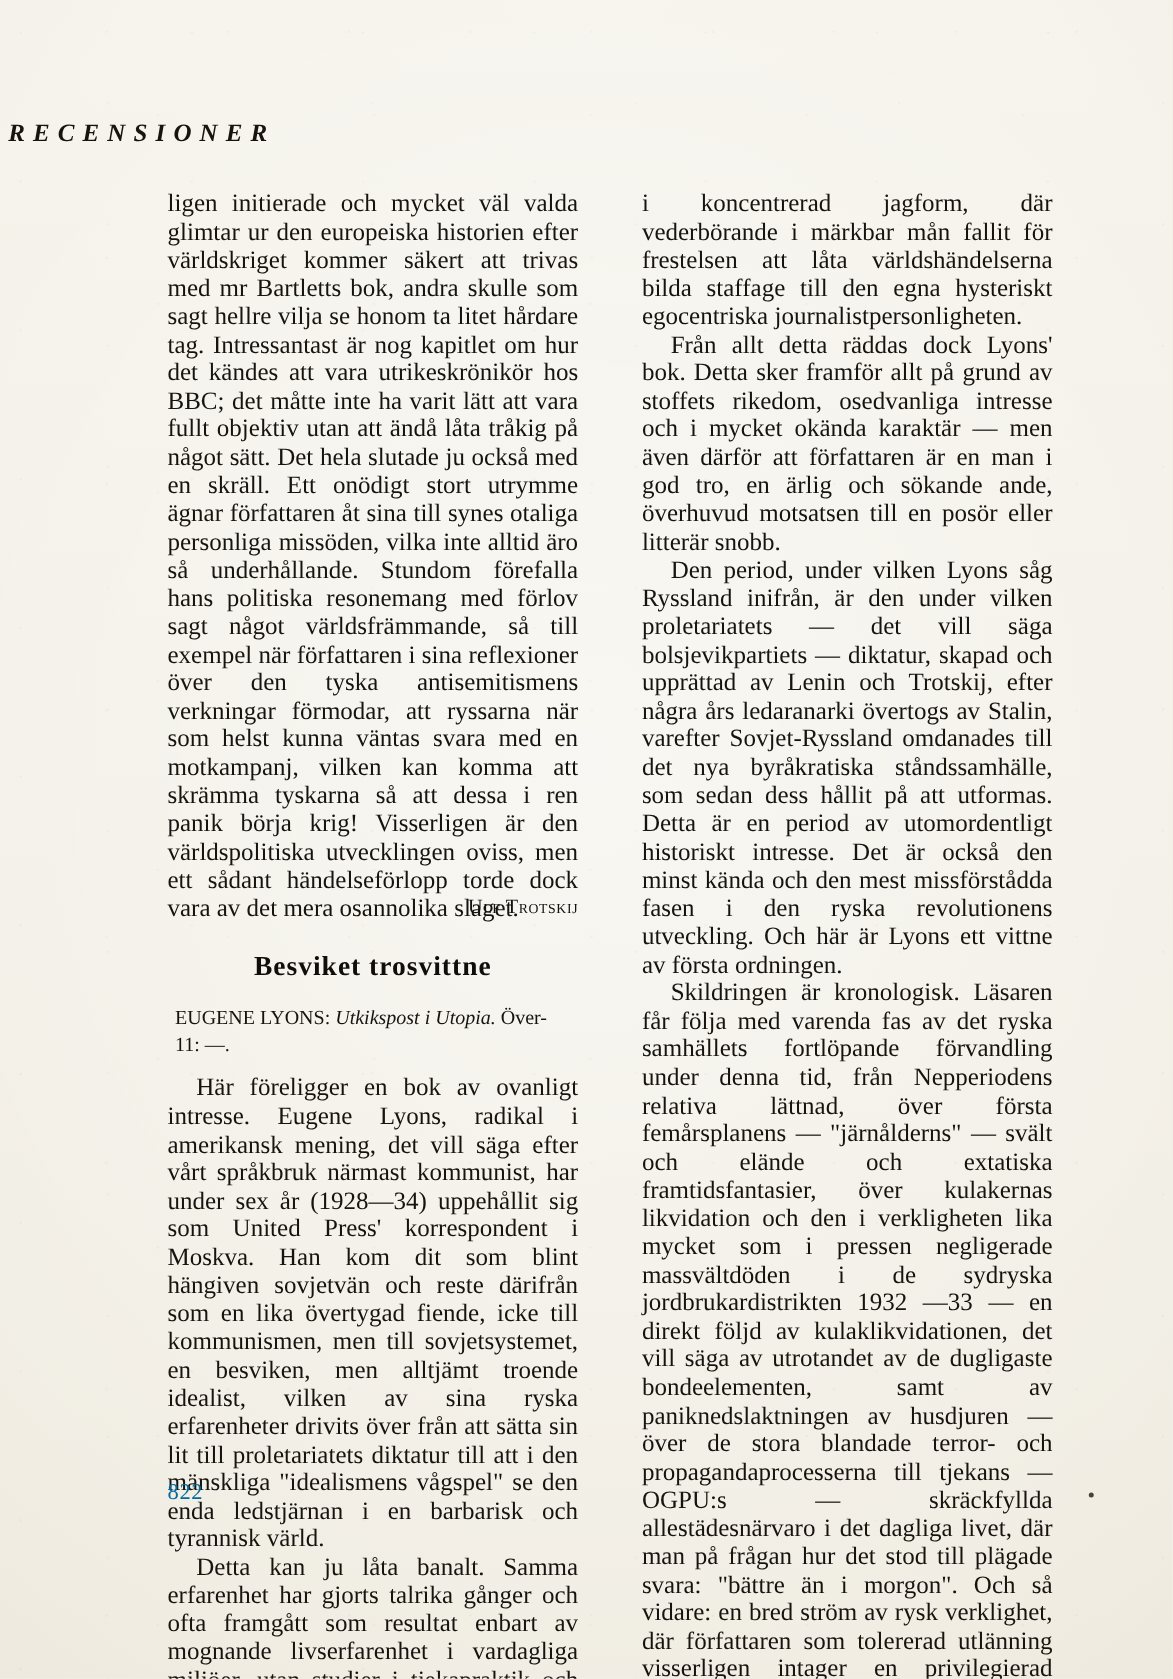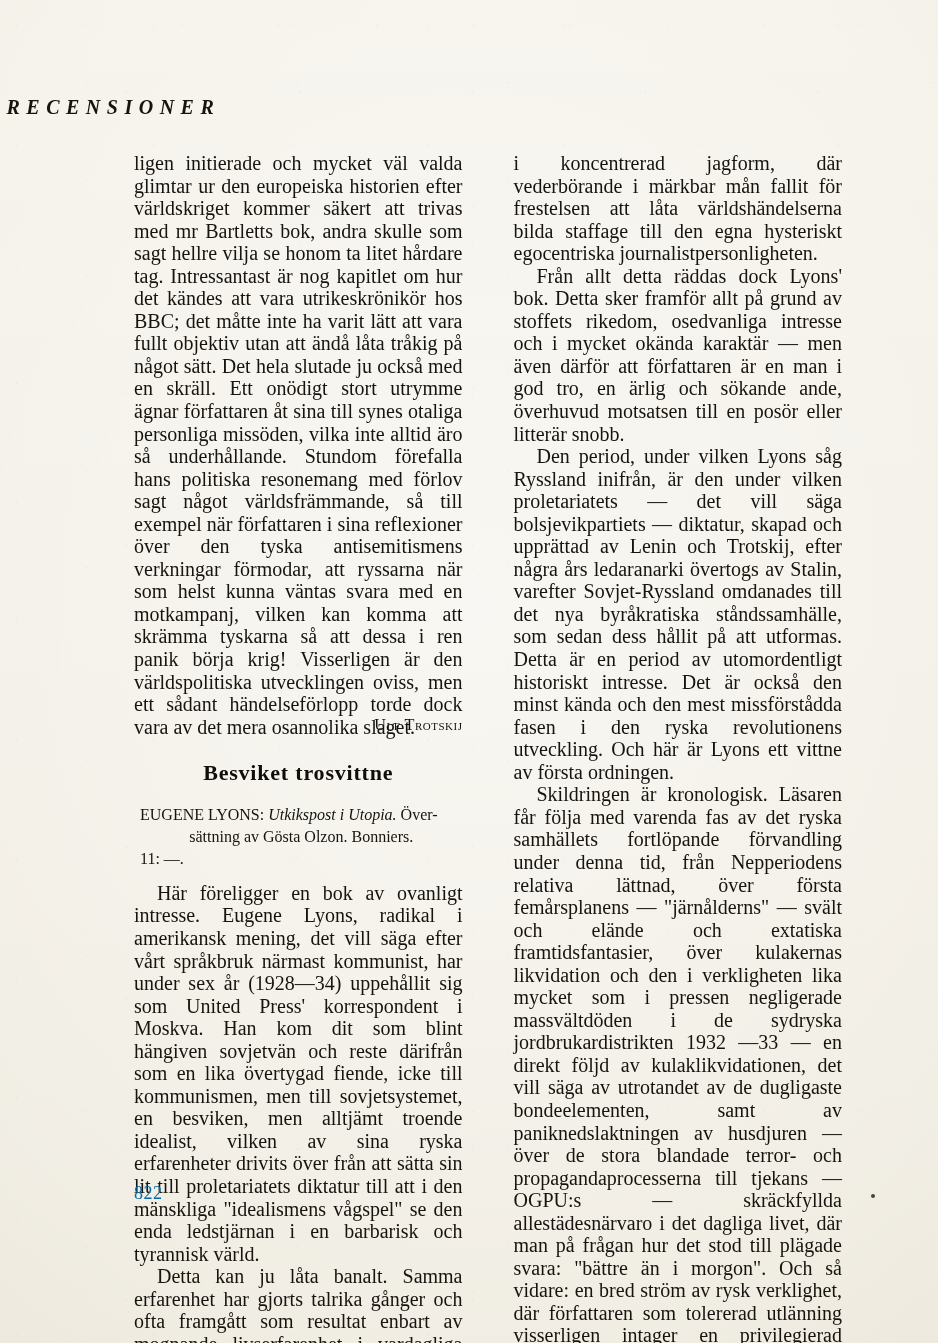--- a/index.html
+++ b/index.html
@@ -157,21 +157,20 @@
       <div class="byline-line">
         <span class="sig">Ulf Trotskij</span>
       </div>
 
       <h2 class="article-title">Besviket trosvittne</h2>
 
       <div class="citation">
         <span>EUGENE LYONS:</span>
         <em>Utkikspost i Utopia.</em>
         <span>Över-</span>
-        <span class="ln2">sättning av Gösta Olzon. Bonniers.</span>
         <span class="ln3">11: —.</span>
       </div>
 
       <p class="body noindent" style="text-indent:1.15em;">Här föreligger en bok av ovanligt intresse. Eugene Lyons, radikal i amerikansk mening, det vill säga efter vårt språkbruk närmast kommunist, har under sex år (1928—34) uppehållit sig som United Press' korrespondent i Moskva. Han kom dit som blint hängiven sovjetvän och reste därifrån som en lika övertygad fiende, icke till kommunismen, men till sovjetsystemet, en besviken, men alltjämt troende idealist, vilken av sina ryska erfarenheter drivits över från att sätta sin lit till proletariatets diktatur till att i den mänskliga "idealismens vågspel" se den enda ledstjärnan i en barbarisk och tyrannisk värld.</p>
 
       <p class="body">Detta kan ju låta banalt. Samma erfarenhet har gjorts talrika gånger och ofta framgått som resultat enbart av mognande livserfarenhet i vardagliga miljöer, utan studier i tjekapraktik och byråkratförtryck. Det förefaller också som om allmänheten under de sista åren fått nästan väl mycket av journalistmemoarer</p>
     </div>
 
     <div class="col right">
 

